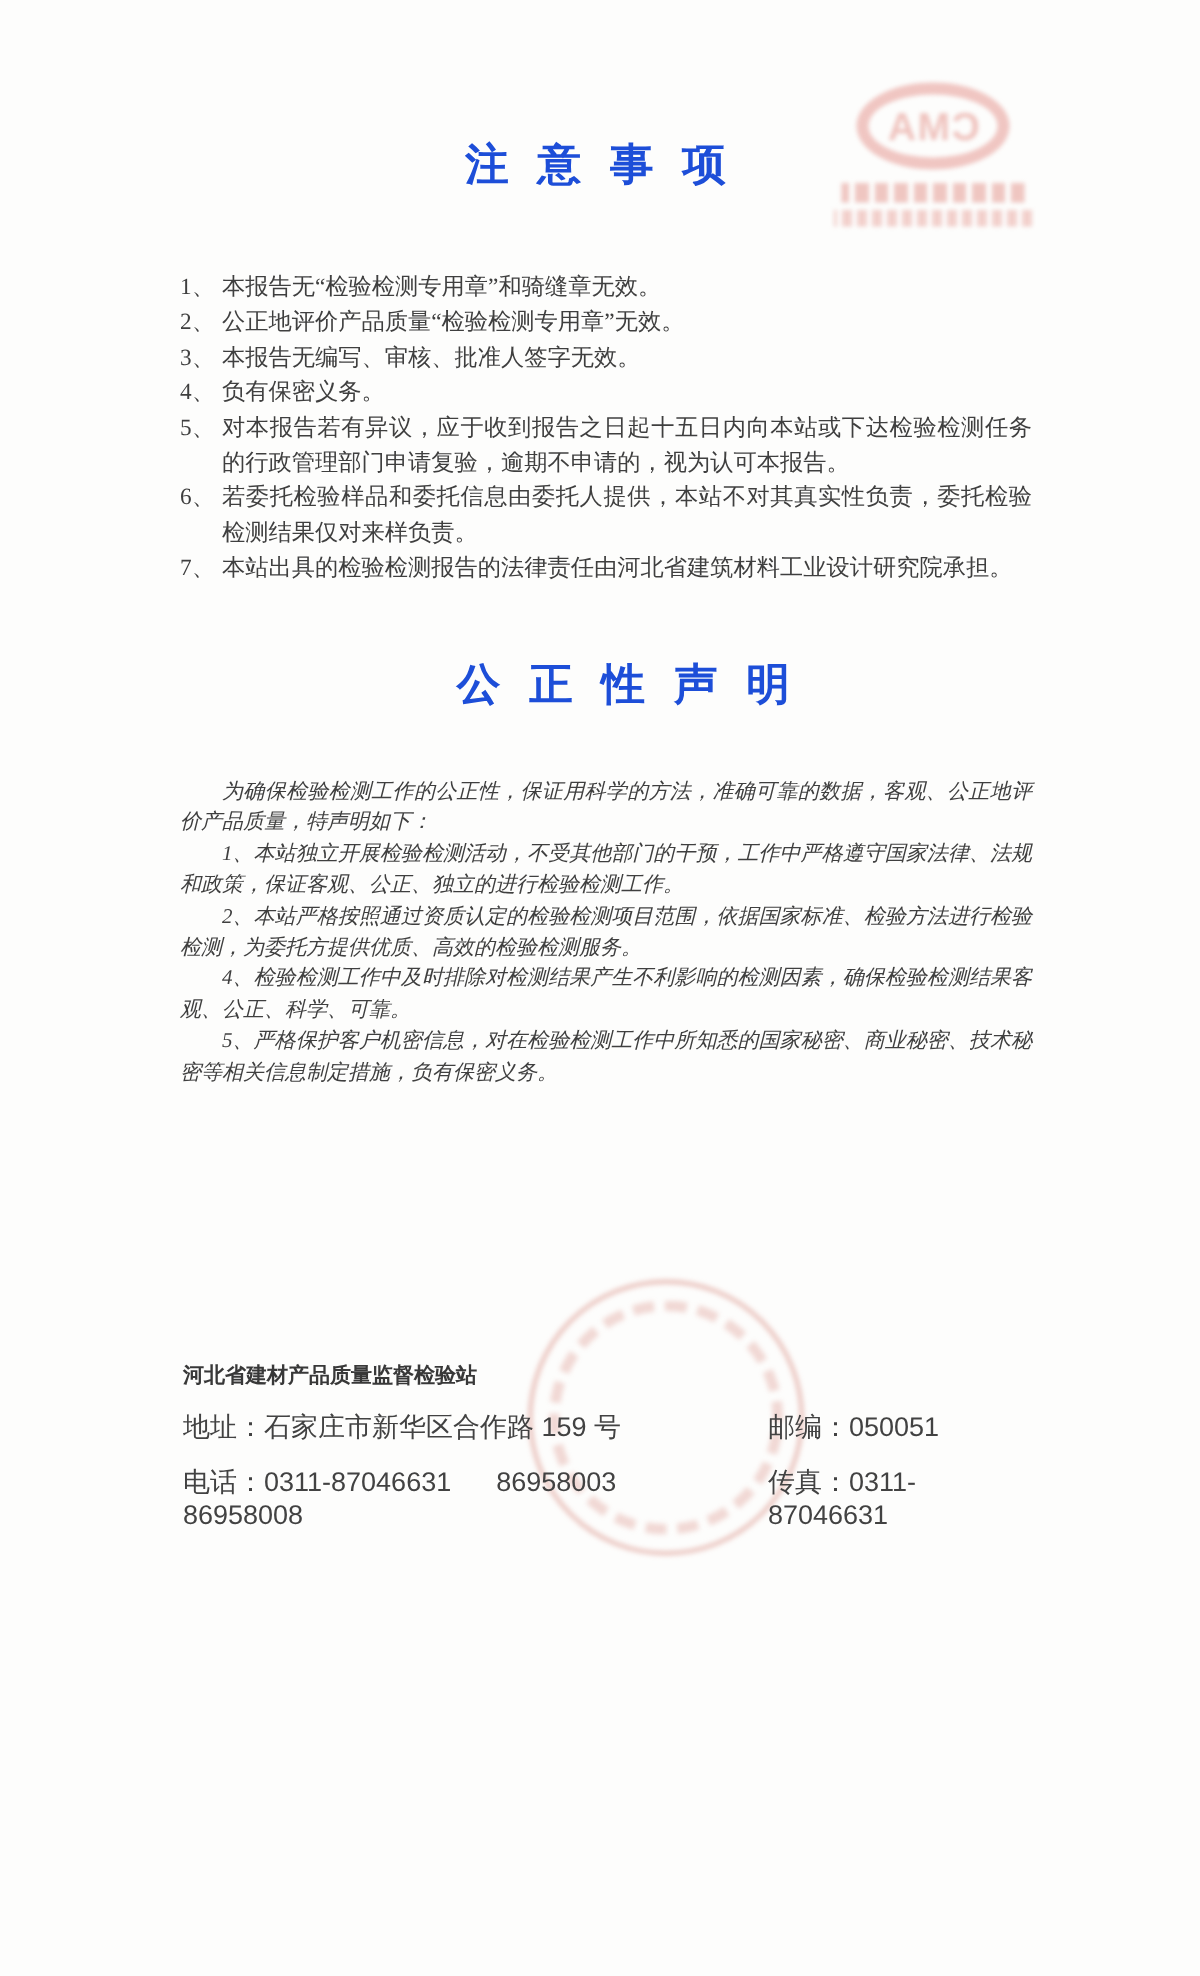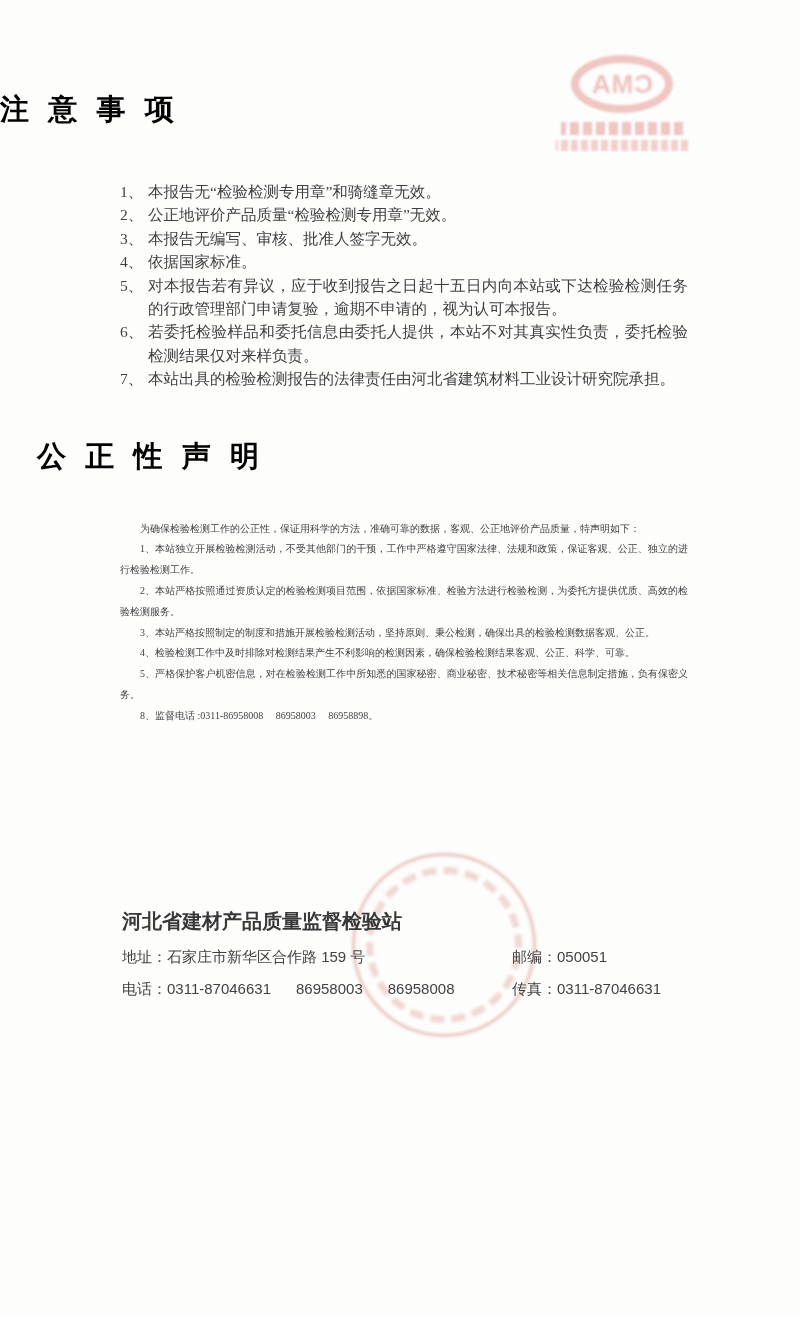--- a/index.html
+++ b/index.html
@@ -8,68 +8,69 @@
     background:#fdfdfc;
     font-family:"Liberation Serif","DejaVu Serif",serif;
     color:#3f3f3f;
     position:relative;
     overflow:hidden;
   }
   .page{position:absolute;inset:0;}
 
   
   .sec-title{
-    text-align:left;
+    text-align:center;
     font-size:29px;
     font-weight:600;
     letter-spacing:6px;
-    color:#000000;
+    color:#1d4ed8;
     white-space:pre;
   }
   .title-notice{padding-top:90px;}
   .title-statement{margin-top:46px;padding-left:37px;}
 
   
   .notice-list{
     margin:50px 112px 0 120px;
     font-size:15.5px;
     line-height:23.4px;
   }
   .notice-item{display:flex;}
   .notice-num{flex:none;width:28px;}
   .notice-text{flex:1;text-align:justify;}
 
   
   .statement-body{
     margin:42px 112px 0 120px;
-    font-size:10px;
+    font-size:14px;
     line-height:20.8px;
+    font-style:italic;
   }
   .statement-body p{
     margin:0;
     text-indent:2em;
     text-align:justify;
   }
   .pre{white-space:pre-wrap;}
 
   
   .footer{
     position:absolute;
     left:122px;right:110px;top:908px;
     font-family:"Liberation Sans","DejaVu Sans",sans-serif;
   }
   .footer-org{
-    font-size:20px;
+    font-size:14px;
     font-weight:bold;
     color:#383838;
   }
   .footer-row{
     display:flex;
     margin-top:13px;
-    font-size:15px;
+    font-size:18px;
     color:#424242;
   }
   .footer-left{flex:1;}
   .footer-right{width:178px;flex:none;}
 
   
   .cma-stamp{
     position:absolute;
     left:552px;top:55px;width:140px;
     transform:scaleX(-1);
@@ -137,21 +138,21 @@
     <div class="notice-item">
       <span class="notice-num">2、</span>
       <span class="notice-text">公正地评价产品质量“检验检测专用章”无效。</span>
     </div>
     <div class="notice-item">
       <span class="notice-num">3、</span>
       <span class="notice-text">本报告无编写、审核、批准人签字无效。</span>
     </div>
     <div class="notice-item">
       <span class="notice-num">4、</span>
-      <span class="notice-text">依据国家标准。</span>
+      <span class="notice-text">负有保密义务。</span>
     </div>
     <div class="notice-item">
       <span class="notice-num">5、</span>
       <span class="notice-text">对本报告若有异议，应于收到报告之日起十五日内向本站或下达检验检测任务的行政管理部门申请复验，逾期不申请的，视为认可本报告。</span>
     </div>
     <div class="notice-item">
       <span class="notice-num">6、</span>
       <span class="notice-text">若委托检验样品和委托信息由委托人提供，本站不对其真实性负责，委托检验检测结果仅对来样负责。</span>
     </div>
     <div class="notice-item">
@@ -159,24 +160,22 @@
       <span class="notice-text">本站出具的检验检测报告的法律责任由河北省建筑材料工业设计研究院承担。</span>
     </div>
   </div>
 
   <div class="sec-title title-statement">公 正 性 声 明</div>
 
   <div class="statement-body">
     <p>为确保检验检测工作的公正性，保证用科学的方法，准确可靠的数据，客观、公正地评价产品质量，特声明如下：</p>
     <p>1、本站独立开展检验检测活动，不受其他部门的干预，工作中严格遵守国家法律、法规和政策，保证客观、公正、独立的进行检验检测工作。</p>
     <p>2、本站严格按照通过资质认定的检验检测项目范围，依据国家标准、检验方法进行检验检测，为委托方提供优质、高效的检验检测服务。</p>
-    <p>3、本站严格按照制定的制度和措施开展检验检测活动，坚持原则、秉公检测，确保出具的检验检测数据客观、公正。</p>
     <p>4、检验检测工作中及时排除对检测结果产生不利影响的检测因素，确保检验检测结果客观、公正、科学、可靠。</p>
     <p>5、严格保护客户机密信息，对在检验检测工作中所知悉的国家秘密、商业秘密、技术秘密等相关信息制定措施，负有保密义务。</p>
-    <p class="pre">8、监督电话 :0311-86958008     86958003     86958898。</p>
   </div>
 
   <div class="footer">
     <div class="footer-org">河北省建材产品质量监督检验站</div>
     <div class="footer-row">
       <div class="footer-left pre">地址：石家庄市新华区合作路 159 号</div>
       <div class="footer-right">邮编：050051</div>
     </div>
     <div class="footer-row">
       <div class="footer-left pre">电话：0311-87046631      86958003      86958008</div>

